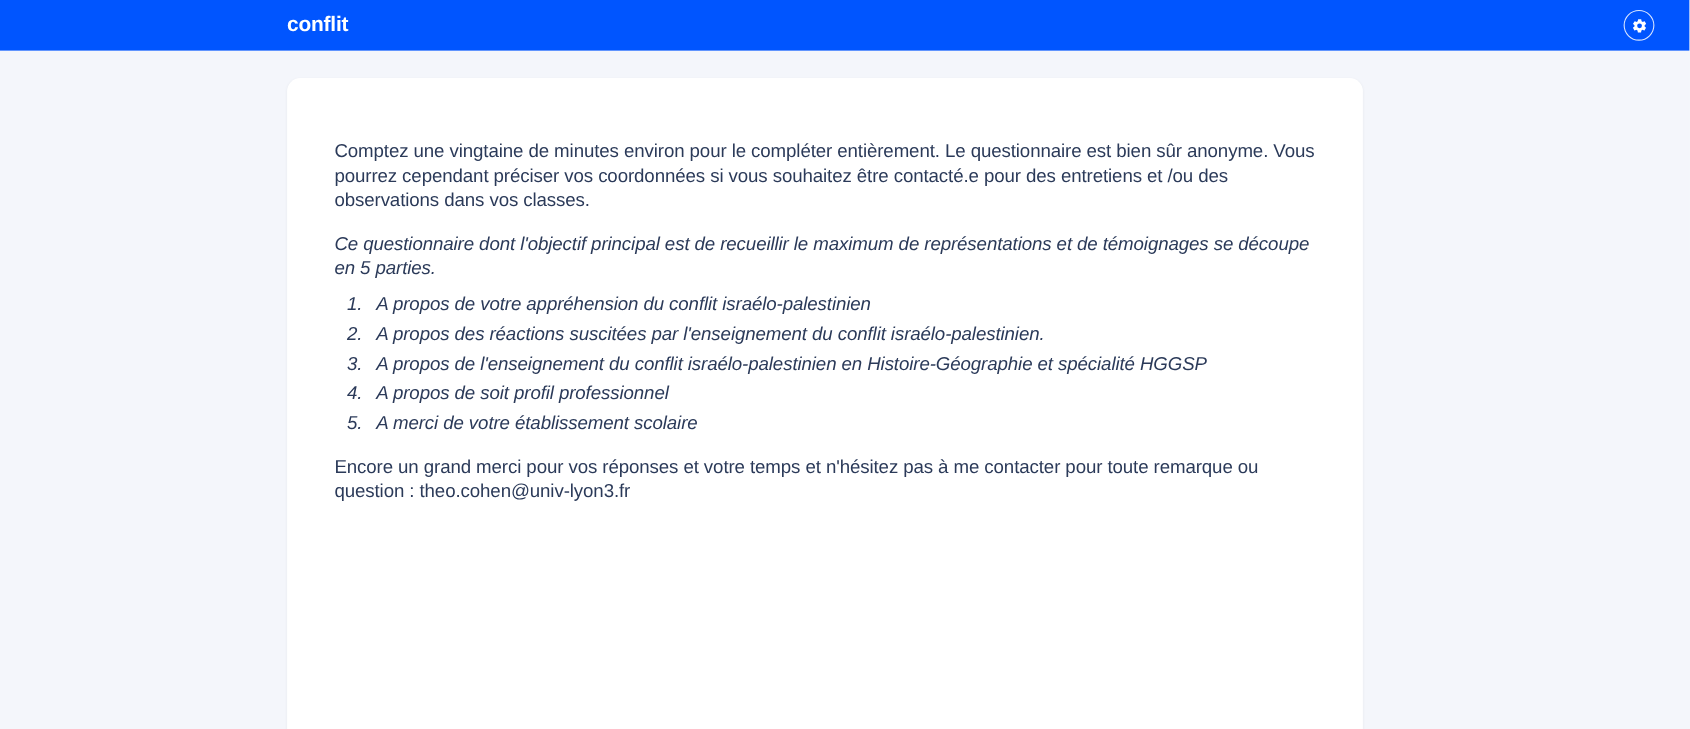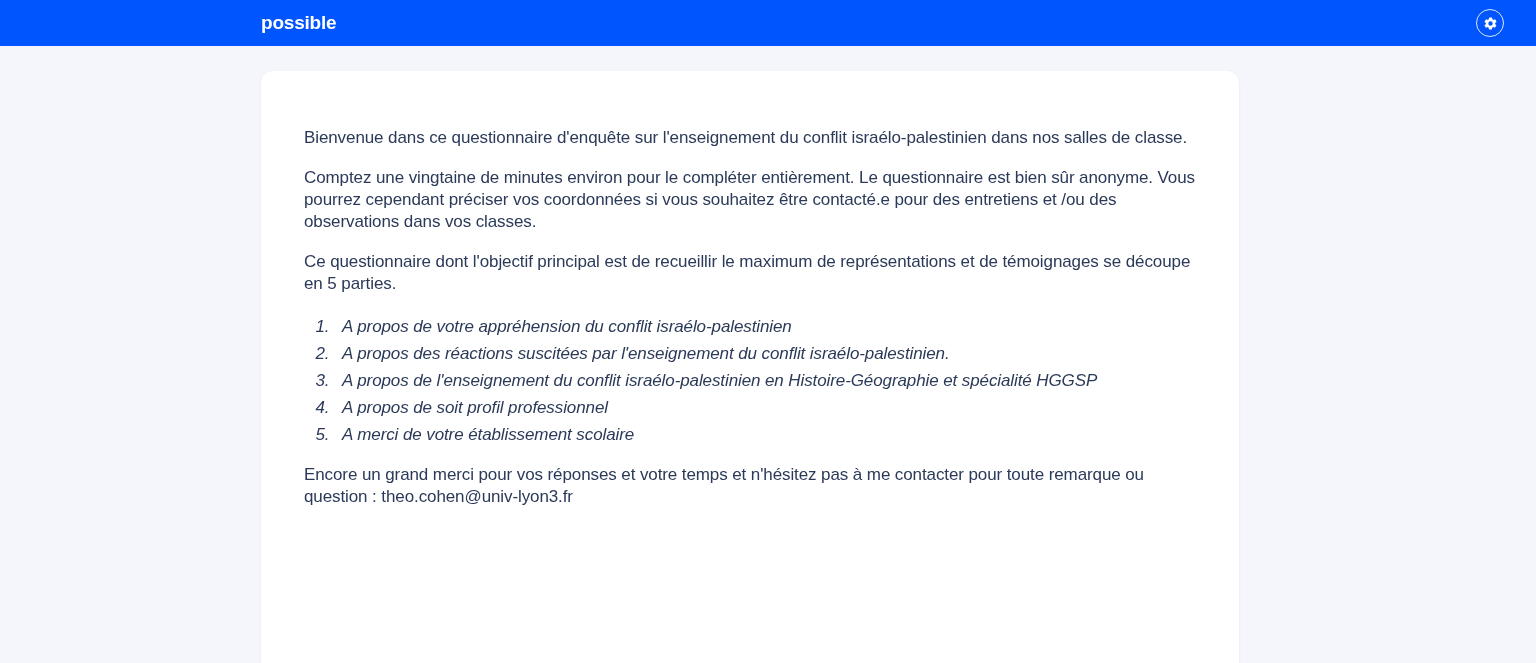--- a/index.html
+++ b/index.html
@@ -72,21 +72,21 @@
     color: #2b3a59;
   }
 
   .para {
     font-size: 17px;
     line-height: 22px;
     color: #2b3a59;
     margin: 0 0 18px 0;
     letter-spacing: -0.1px;
   }
-  .para.tight { margin-bottom: 18px; }
+  .para.tight { margin-bottom: 8px; font-style: italic; }
 
   ol.parts {
     margin: 0 0 16px 0;
     padding-left: 30px;
     font-size: 17px;
     line-height: 27px;
     color: #2b3a59;
     letter-spacing: -0.1px;
     font-style: italic;
   }
@@ -96,32 +96,31 @@
   }
 
   .para.after-list { margin-top: 22px; }
 </style>
 </head>
 <body>
 
 <div class="app">
 
   <div class="topbar">
-    <div class="brand">possible</div>
+    <div class="brand">conflit</div>
     <div class="gear-btn">
       <svg width="15" height="15" viewBox="0 0 24 24" aria-hidden="true">
         <path fill="#ffffff" d="M19.4 13a7.8 7.8 0 0 0 .06-1 7.8 7.8 0 0 0-.07-1l2.01-1.58a.5.5 0 0 0 .12-.62l-1.9-3.3a.5.5 0 0 0-.6-.22l-2.37.96a7.3 7.3 0 0 0-1.73-1l-.36-2.51a.5.5 0 0 0-.5-.43h-3.8a.5.5 0 0 0-.5.43l-.36 2.5c-.62.26-1.2.6-1.73 1l-2.37-.95a.5.5 0 0 0-.6.22L2.5 8.8a.5.5 0 0 0 .12.62L4.63 11a7.9 7.9 0 0 0 0 2l-2.01 1.58a.5.5 0 0 0-.12.62l1.9 3.3c.12.22.38.3.6.22l2.37-.96c.53.4 1.11.74 1.73 1l.36 2.51c.04.25.25.43.5.43h3.8c.25 0 .46-.18.5-.43l.36-2.5a7.3 7.3 0 0 0 1.73-1l2.37.95c.22.08.48 0 .6-.22l1.9-3.3a.5.5 0 0 0-.12-.62L19.4 13zM12 15.5A3.5 3.5 0 1 1 12 8.5a3.5 3.5 0 0 1 0 7z"></path>
       </svg>
     </div>
   </div>
 
   <div class="card">
     <div class="content">
 
-      <p class="para">Bienvenue dans ce questionnaire d'enquête sur l'enseignement du conflit israélo-palestinien dans nos salles de classe.</p>
       <p class="para">Comptez une vingtaine de minutes environ pour le compléter entièrement. Le questionnaire est bien sûr anonyme. Vous pourrez cependant préciser vos coordonnées si vous souhaitez être contacté.e pour des entretiens et /ou des observations dans vos classes.</p>
       <p class="para tight">Ce questionnaire dont l'objectif principal est de recueillir le maximum de représentations et de témoignages se découpe en 5 parties.</p>
 
       <ol class="parts">
         <li>A propos de votre appréhension du conflit israélo-palestinien</li>
         <li>A propos des réactions suscitées par l'enseignement du conflit israélo-palestinien.</li>
         <li>A propos de l'enseignement du conflit israélo-palestinien en Histoire-Géographie et spécialité HGGSP</li>
         <li>A propos de soit profil professionnel</li>
         <li>A merci de votre établissement scolaire</li>
       </ol>

